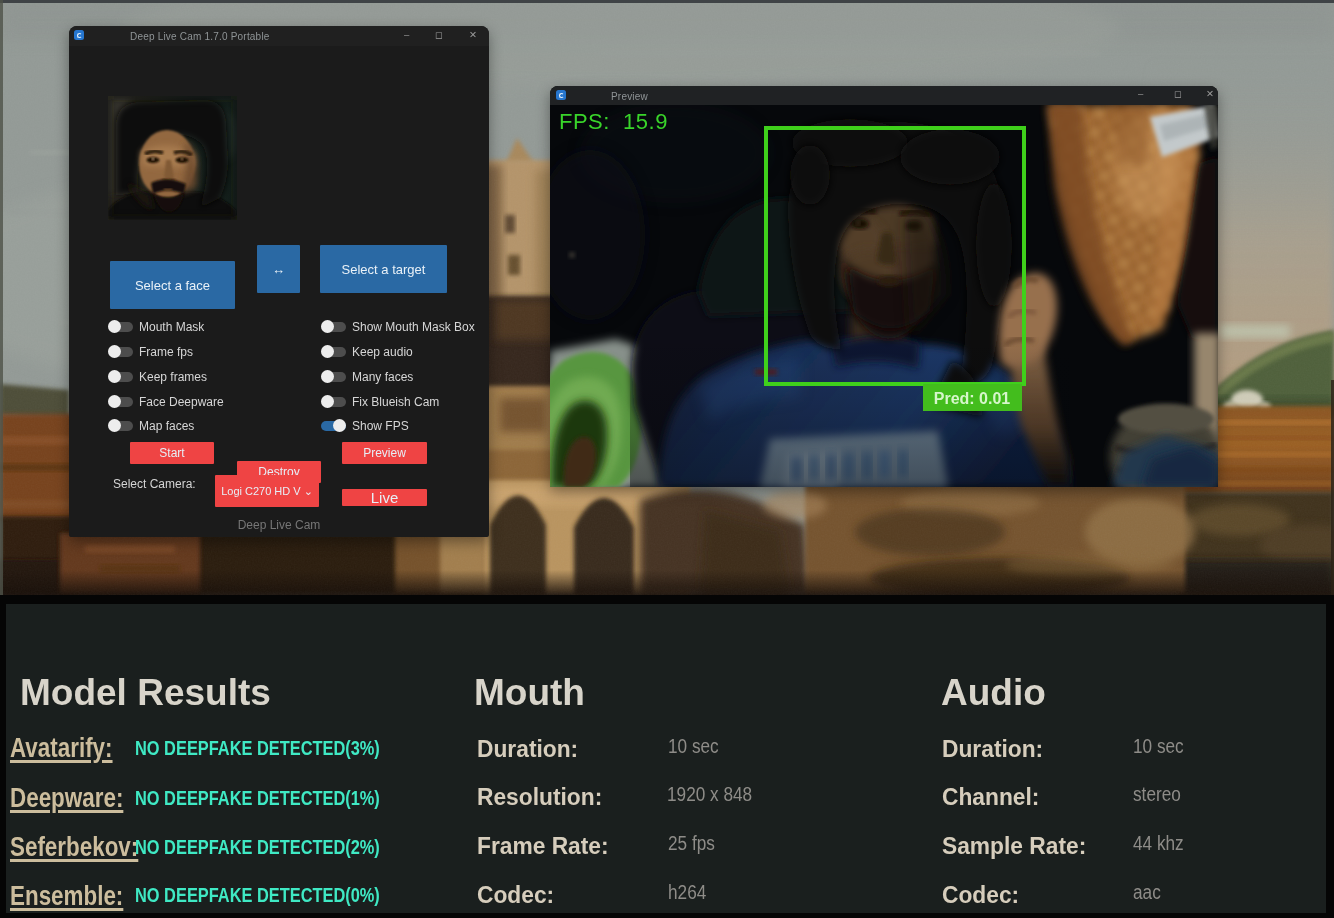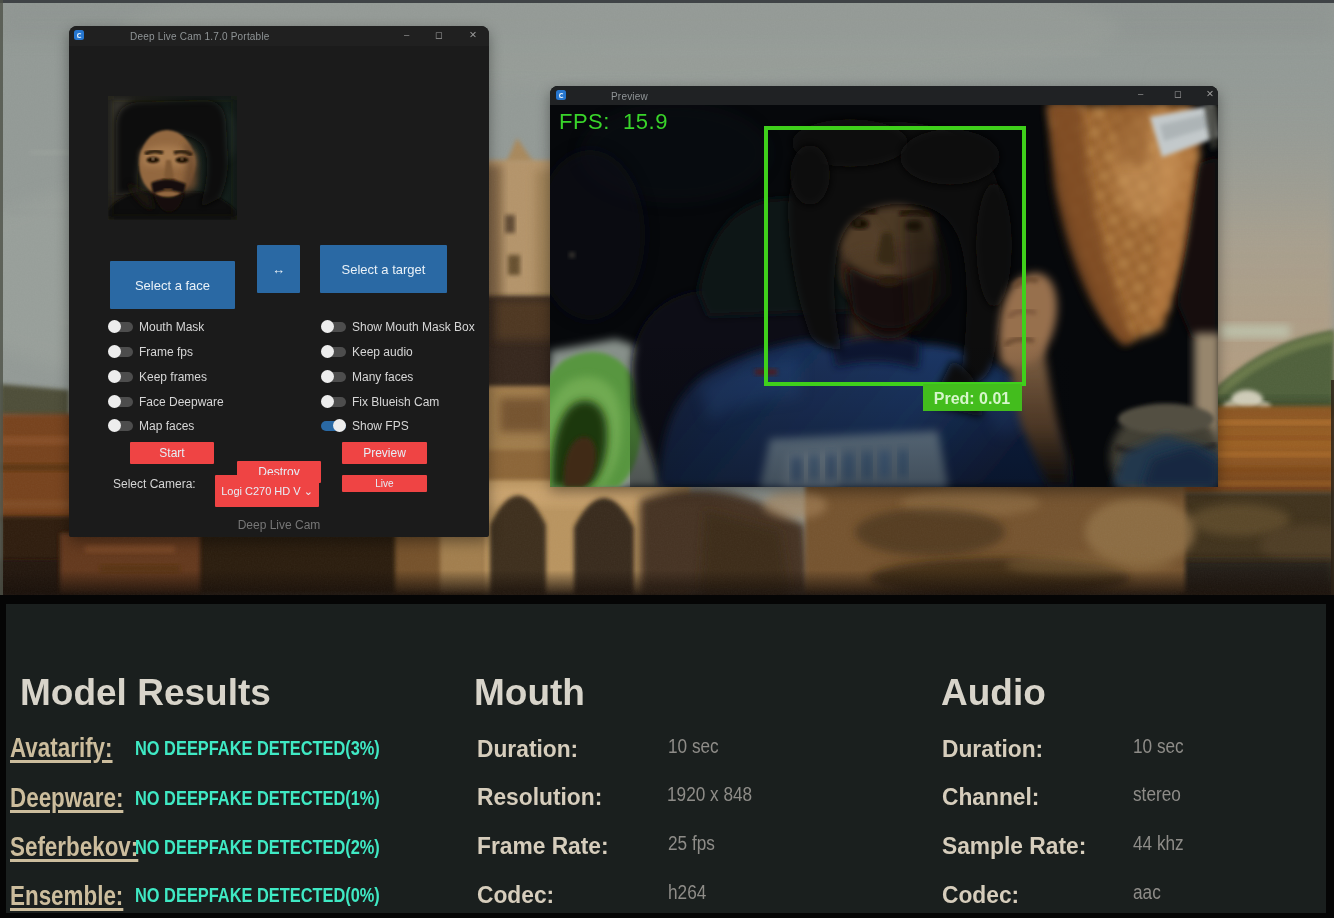--- a/index.html
+++ b/index.html
@@ -258,21 +258,21 @@
         <div class="knob" style="left:12px;"></div>
         <div class="tlabel">Show FPS</div>
       </div>
 
   <div class="sbtn" style="left:61px;top:416px;width:84px;height:22px;">Start</div>
   <div class="sbtn" style="left:168px;top:416px;width:84px;height:22px;margin-top:19px;">Destroy</div>
   <div class="sbtn" style="left:273px;top:416px;width:85px;height:22px;">Preview</div>
 
   <div style="position:absolute;left:44px;top:451px;font-size:12px;color:#d4d4d4;">Select Camera:</div>
   <div class="sbtn" style="left:146px;top:449px;width:104px;height:32px;font-size:11px;">Logi C270 HD V <span style="margin-left:3px;">⌄</span></div>
-  <div class="sbtn" style="left:273px;top:449px;width:85px;height:17px;font-size:10px;">Live</div>
+  <div class="sbtn" style="left:273px;top:463px;width:85px;height:17px;font-size:15px;">Live</div>
 
   <div style="position:absolute;left:0;top:492px;width:100%;text-align:center;font-size:12px;color:#767676;">Deep Live Cam</div>
 </div>
 
 <div id="win2">
   <div class="tbar"></div>
   <div class="ticon" style="left:6px;top:4px;width:10px;height:10px;"></div>
   <div class="ttext" style="left:21px;top:5px;">Preview</div>
   <div class="wbtn" style="left:588px;top:3px;">–</div>
   <div class="wbtn" style="left:624px;top:3px;">◻</div>

